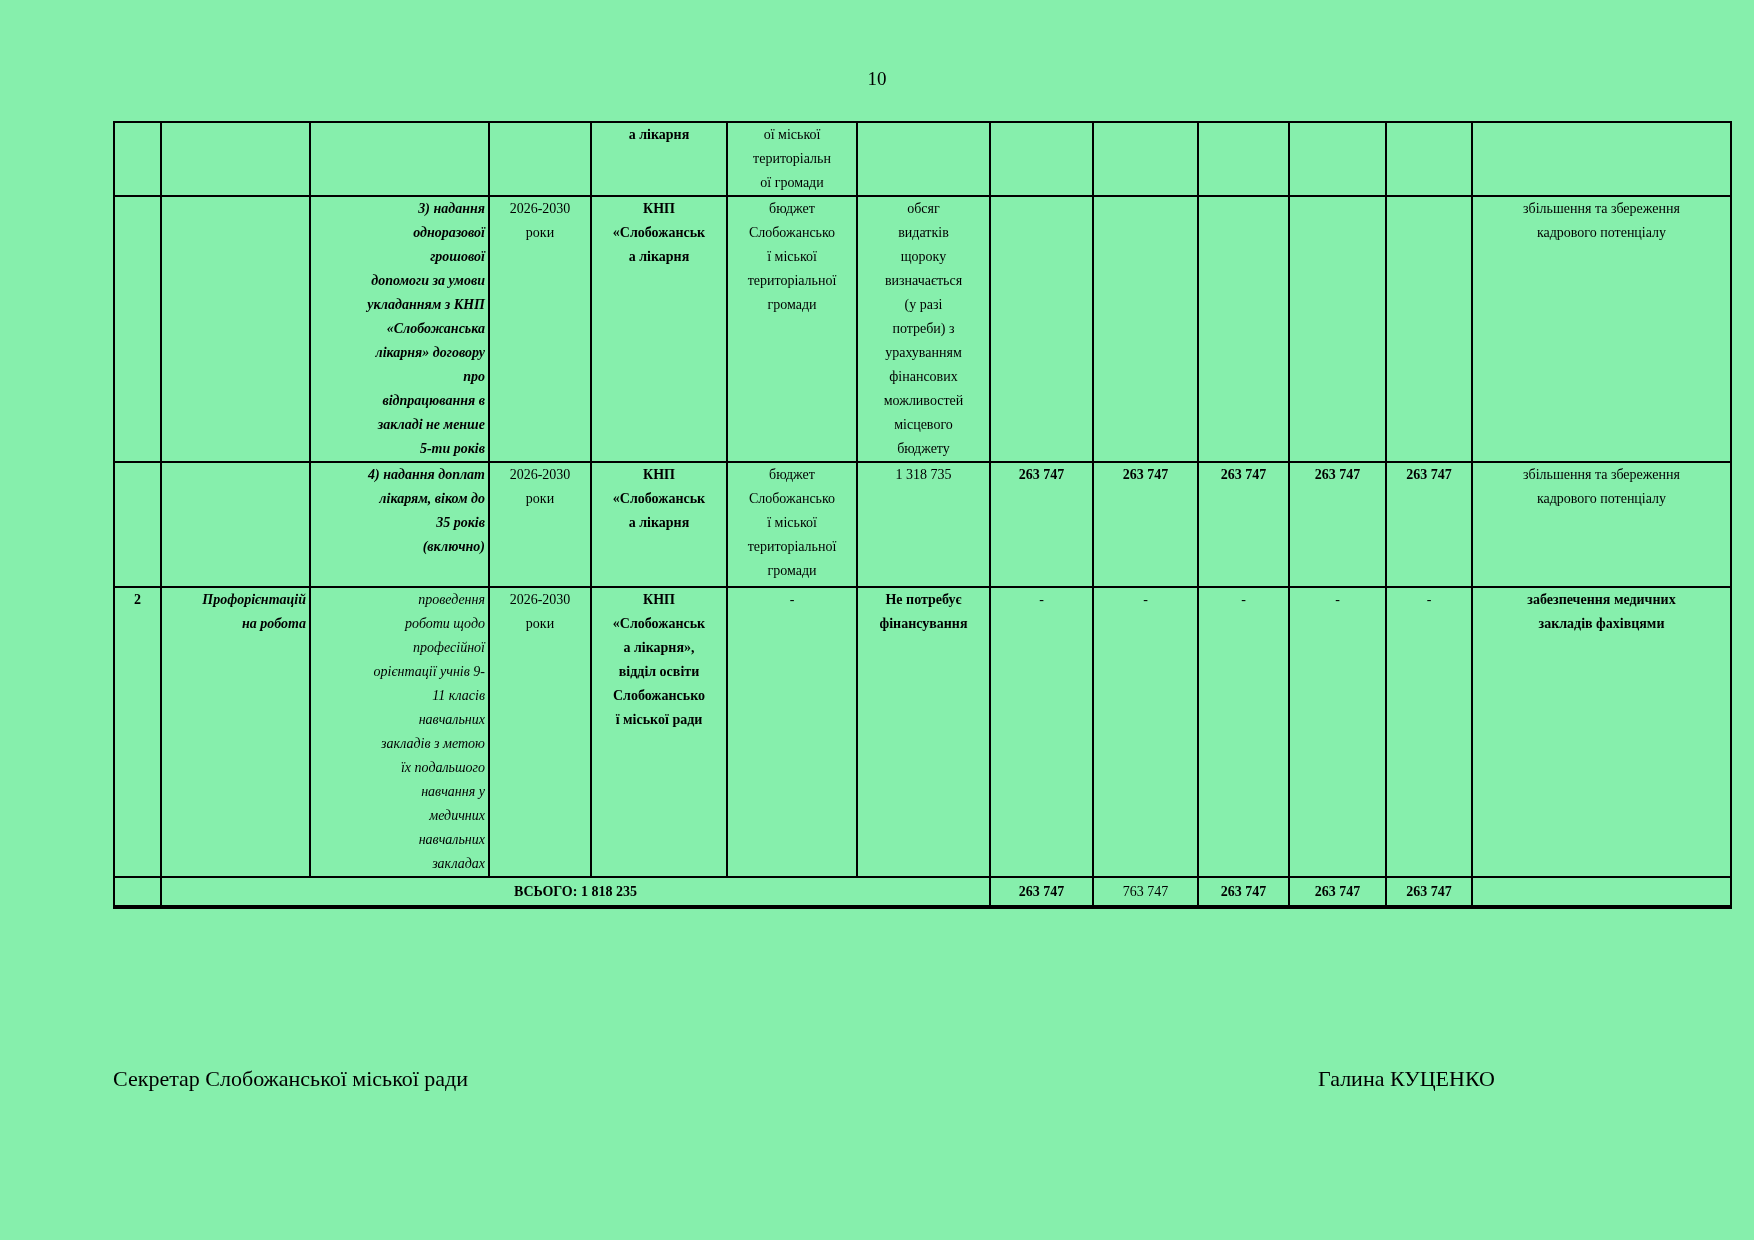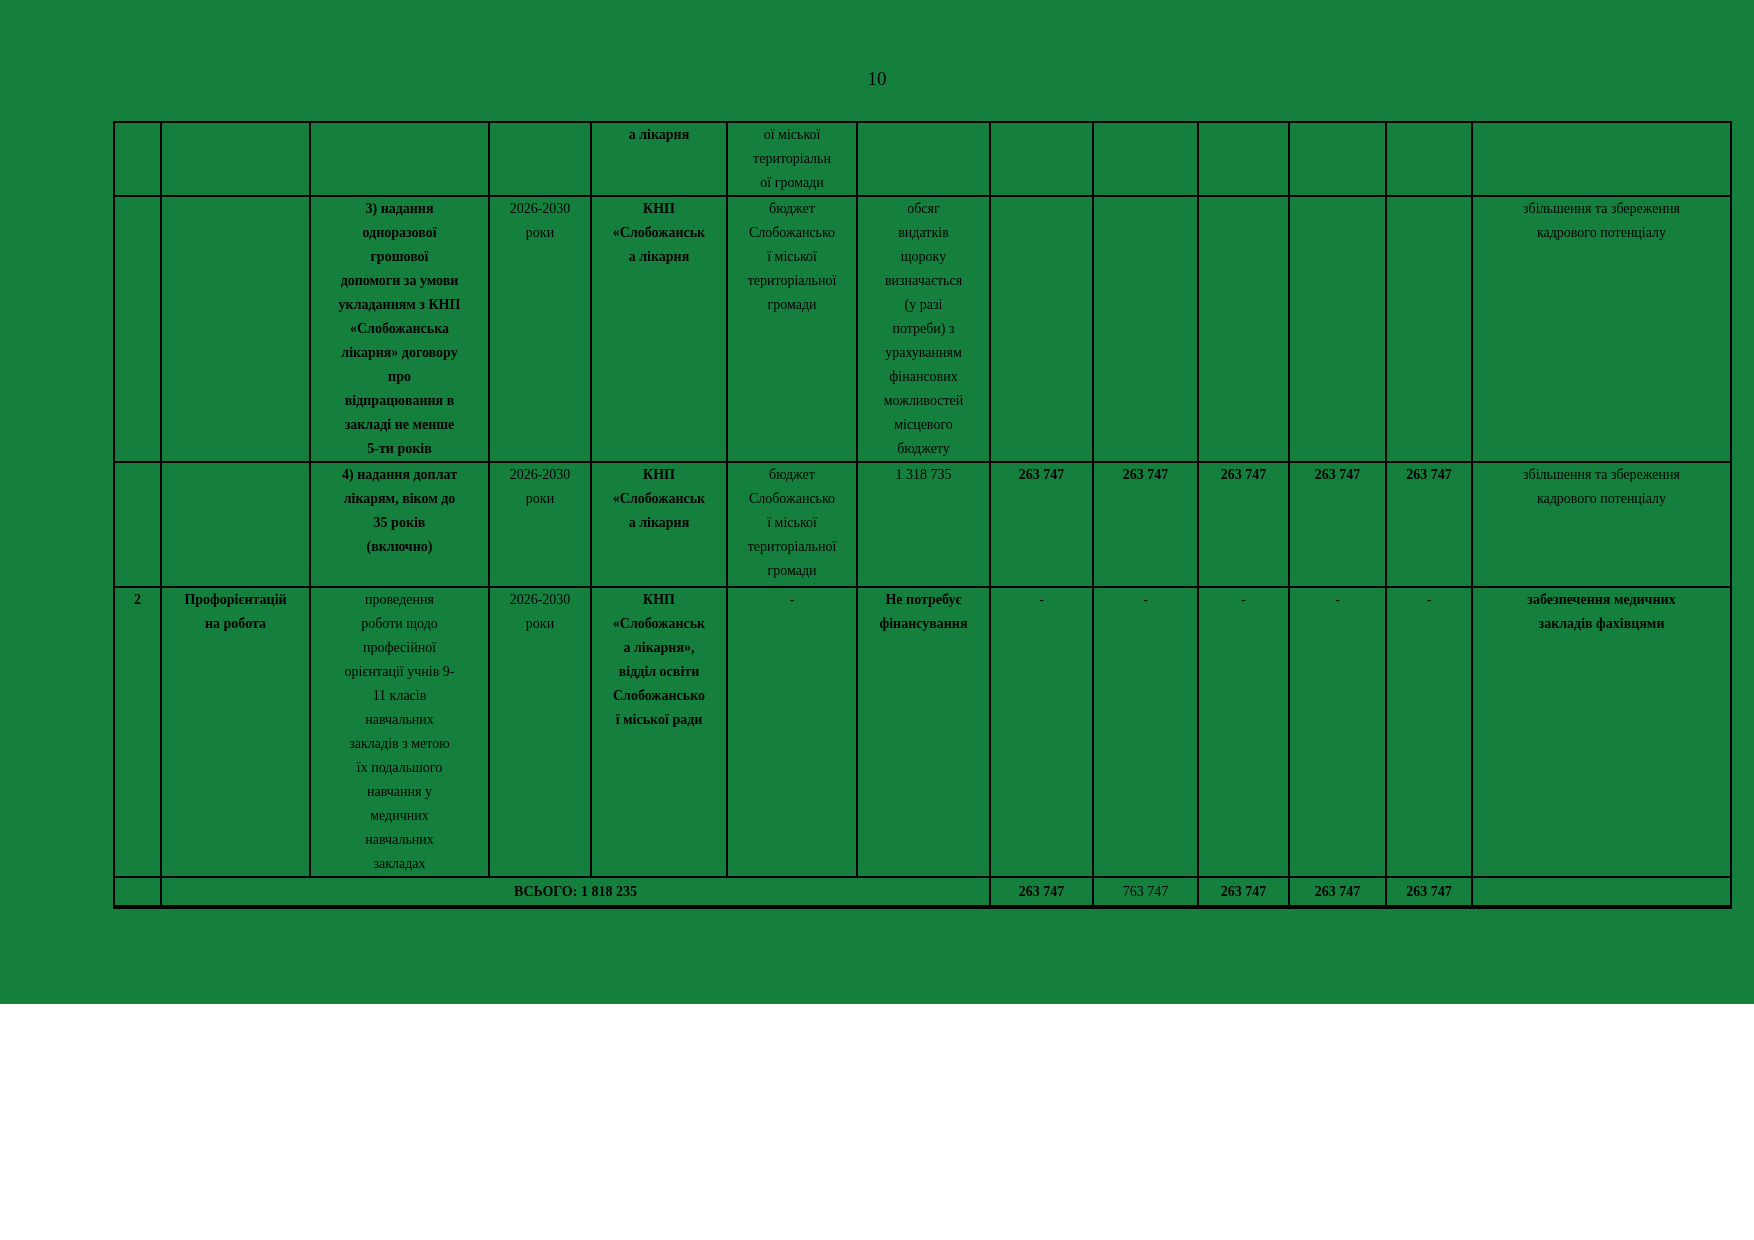--- a/index.html
+++ b/index.html
@@ -1,29 +1,29 @@
 <!DOCTYPE html>
 <html><head>
 <meta charset="utf-8">
 <style>
   html,body{margin:0;padding:0;background:#ffffff;}
   .page{
-    position:relative;width:1754px;height:1004px;background:#15803d;color:#000;
+    position:relative;width:1754px;height:1240px;background:#86efac;color:#000;
     font-family:"Liberation Serif","DejaVu Serif",serif;overflow:hidden;
   }
   .page-number{position:absolute;top:68px;left:0;width:100%;text-align:center;font-size:19px;}
   table.program{
     position:absolute;left:113px;top:121px;width:1617px;
     border-collapse:collapse;table-layout:fixed;
   }
   table.program td{
     border:2px solid #000;vertical-align:top;padding:0 3px;
     font-size:14px;line-height:24px;text-align:center;white-space:pre-line;
   }
-  table.program td.left{text-align:center;}
+  table.program td.left{text-align:right;font-style:italic;}
   .b{font-weight:bold;}
   tr.total-row td{border-bottom:4px solid #000;line-height:27px;margin-left:38px;}
   .note{position:absolute;left:106px;top:903px;width:1560px;font-size:22px;font-weight:bold;line-height:33px;}
   .note-indent{margin-left:102px;}
   .sig-title{position:absolute;left:113px;top:1066px;font-size:22px;font-weight:normal;}
   .sig-name{position:absolute;left:1318px;top:1066px;font-size:22px;font-weight:normal;text-align:center;}
 </style>
 </head>
 <body>
 

